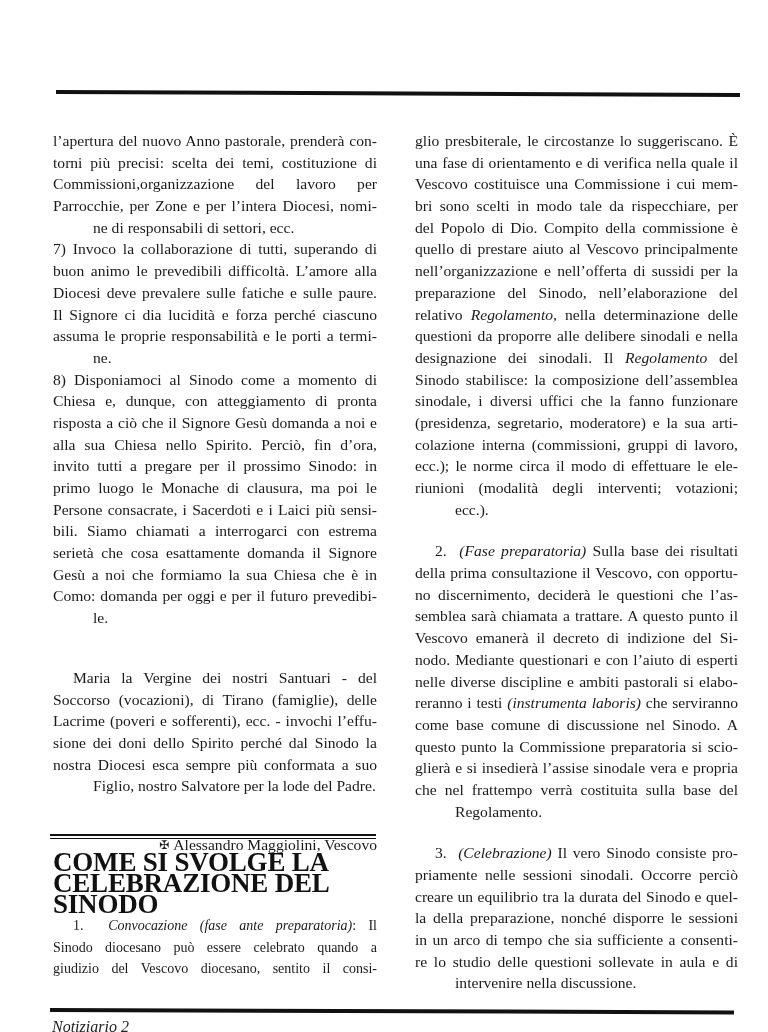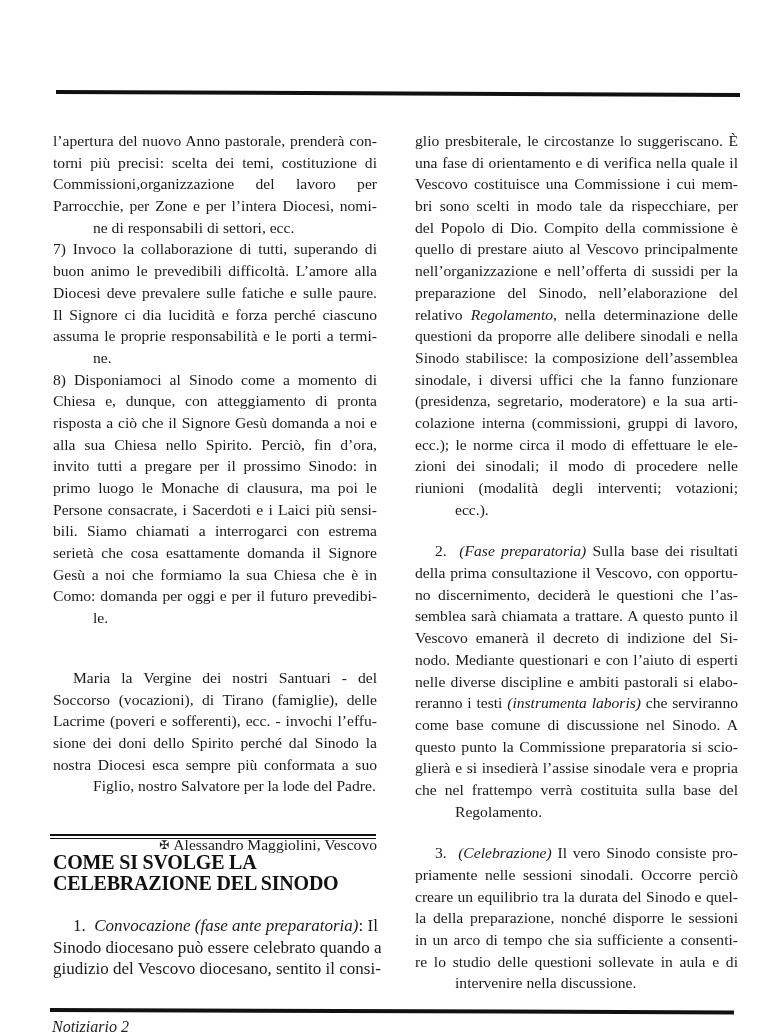--- a/index.html
+++ b/index.html
@@ -28,27 +28,27 @@
   .line.indent { padding-left: 20px; }
   .gap { height: 20px; }
   .gap-lg { height: 38px; }
   i { font-style: italic; margin-top: 8px; }
   .section-rule {
     position: absolute; left: 50px; top: 834px; width: 326px; height: 5px;
     border-top: 2px solid #111; border-bottom: 1.5px solid #111; box-sizing: border-box;
   }
   .section-title {
     position: absolute; left: 53px; top: 852px; width: 330px;
-    font-weight: bold; font-size: 20px; line-height: 21px; letter-spacing: -0.2px;
+    font-weight: bold; font-size: 27px; line-height: 21px; letter-spacing: -0.2px;
     color: #111;
   }
   .section-title span { display: block; }
   .sec-body {
     position: absolute; left: 53px; top: 915px; width: 324px;
-    font-size: 17px; line-height: 21.7px;
+    font-size: 14px; line-height: 21.7px;
   }
   .footer-label {
     position: absolute; left: 52px; top: 1018px; font-size: 16px; font-style: italic; color: #222;
   }
   .cross { font-size: 12px; vertical-align: 1px; margin-right: 4px; }
 </style>
 </head>
 <body>
 
 <div class="top-rule"></div>
@@ -114,26 +114,26 @@
     <span class="line">glio presbiterale, le circostanze lo suggeriscano. È</span>
     <span class="line">una fase di orientamento e di verifica nella quale il</span>
     <span class="line">Vescovo costituisce una Commissione i cui mem-</span>
     <span class="line">bri sono scelti in modo tale da rispecchiare, per</span>
     <span class="line">del Popolo di Dio. Compito della commissione è</span>
     <span class="line">quello di prestare aiuto al Vescovo principalmente</span>
     <span class="line">nell’organizzazione e nell’offerta di sussidi per la</span>
     <span class="line">preparazione del Sinodo, nell’elaborazione del</span>
     <span class="line"><span>relativo </span><i>Regolamento</i><span>, nella determinazione delle</span></span>
     <span class="line">questioni da proporre alle delibere sinodali e nella</span>
+    <span class="line"><span>designazione dei sinodali. Il </span><i>Regolamento</i><span> del</span></span>
     <span class="line">Sinodo stabilisce: la composizione dell’assemblea</span>
     <span class="line">sinodale, i diversi uffici che la fanno funzionare</span>
     <span class="line">(presidenza, segretario, moderatore) e la sua arti-</span>
     <span class="line">colazione interna (commissioni, gruppi di lavoro,</span>
     <span class="line">ecc.); le norme circa il modo di effettuare le ele-</span>
-    <span class="line">zioni dei sinodali; il modo di procedere nelle</span>
     <span class="line">riunioni (modalità degli interventi; votazioni;</span>
     <span class="line last">ecc.).</span>
   </div>
   <div class="gap"></div>
   <div>
     <span class="line indent"><span>2.</span>&nbsp; <i>(Fase preparatoria)</i><span> Sulla base dei risultati</span></span>
     <span class="line">della prima consultazione il Vescovo, con opportu-</span>
     <span class="line">no discernimento, deciderà le questioni che l’as-</span>
     <span class="line">semblea sarà chiamata a trattare. A questo punto il</span>
     <span class="line">Vescovo emanerà il decreto di indizione del Si-</span>

